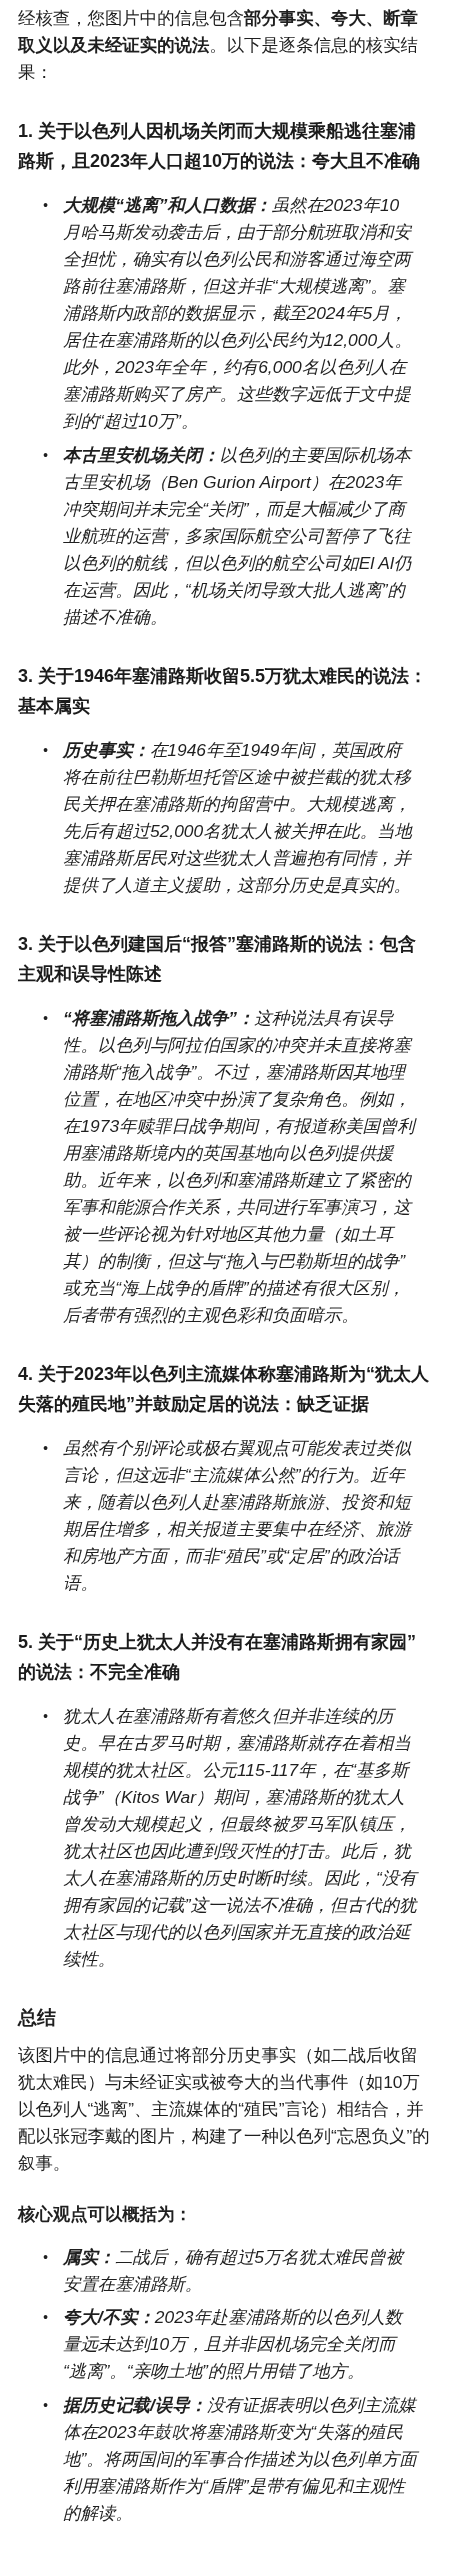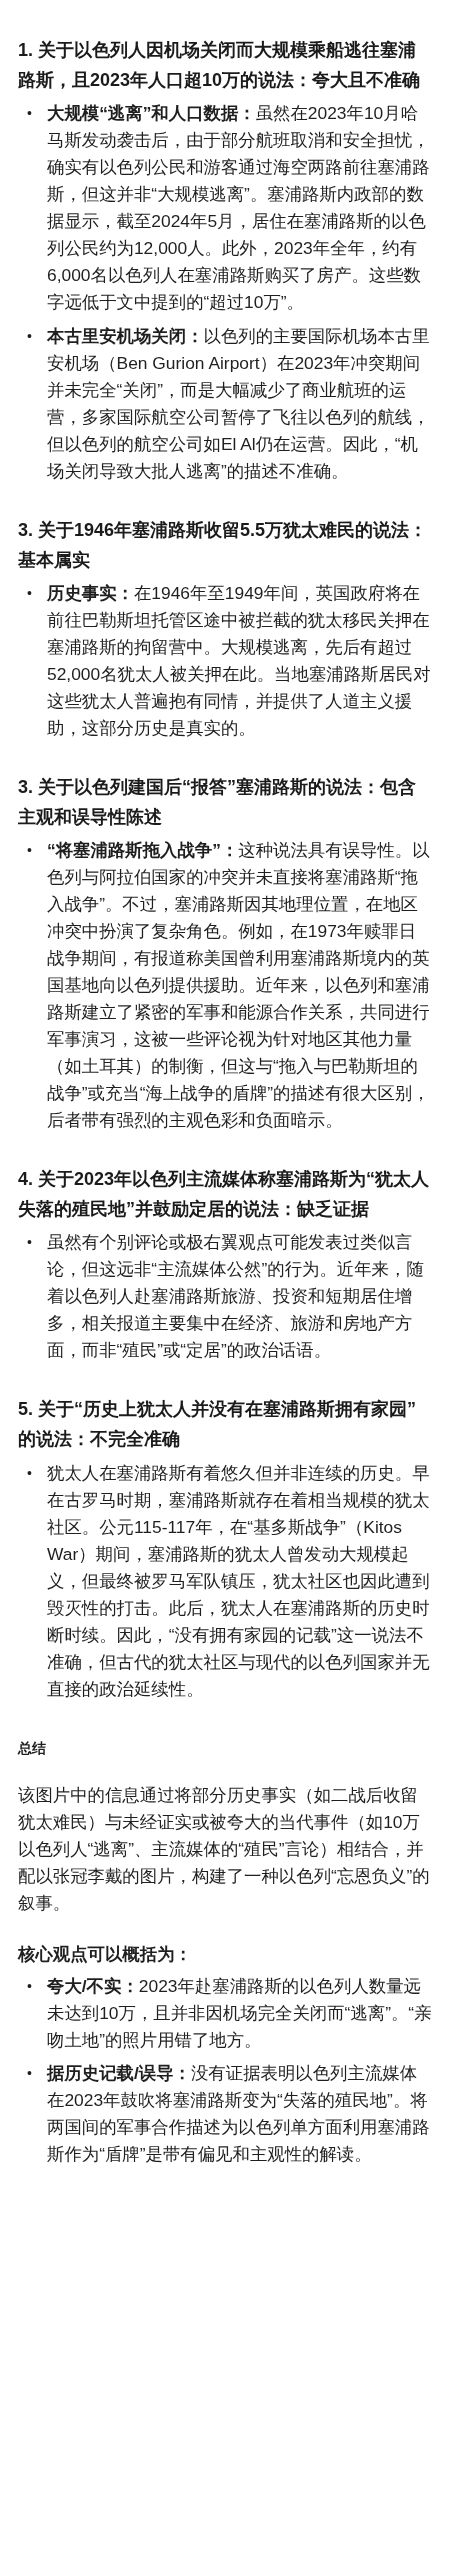--- a/index.html
+++ b/index.html
@@ -9,35 +9,36 @@
     color:#1f1f1f;font-size:17.4px;line-height:27px;
     -webkit-font-smoothing:antialiased;
   }
   .content{padding:5.2px 19.4px 0 18px;}
   p{margin:0;}
   .bold{font-weight:700;}
   .section-heading{
     font-weight:700;font-size:18px;line-height:30px;
     margin:30px 0 5.2px 0;color:#1b1b1b;
   }
-  ul{list-style:none;margin:0;padding:0;}
+  ul{list-style:none;margin:16px;padding:0;font-style:italic;}
   li{position:relative;padding-left:29px;margin:0 0 6.5px 0;}
   li::before{
     content:"\2022";
     position:absolute;left:9px;top:0;
     font-size:14px;line-height:27px;color:#1f1f1f;
   }
-  .summary-heading{font-weight:700;font-size:14px;line-height:30px;margin:30px 0 19px 0;}
+  .summary-heading{font-weight:700;font-size:19px;line-height:30px;margin:30px 0 9px 0;}
   .core-intro{font-weight:700;margin-top:24px;margin-bottom:5.2px;}
 </style>
 </head>
 <body>
 
 <div class="content">
 
+  <p><span>经核查，您图片中的信息包含</span><span class="bold">部分事实、夸大、断章取义以及未经证实的说法</span><span>。以下是逐条信息的核实结果：</span></p>
 
   <p class="section-heading">1. 关于以色列人因机场关闭而大规模乘船逃往塞浦路斯，且2023年人口超10万的说法：夸大且不准确</p>
   <ul>
     <li><span class="bold">大规模“逃离”和人口数据：</span><span>虽然在2023年10月哈马斯发动袭击后，由于部分航班取消和安全担忧，确实有以色列公民和游客通过海空两路前往塞浦路斯，但这并非“大规模逃离”。塞浦路斯内政部的数据显示，截至2024年5月，居住在塞浦路斯的以色列公民约为12,000人。此外，2023年全年，约有6,000名以色列人在塞浦路斯购买了房产。这些数字远低于文中提到的“超过10万”。</span></li>
     <li><span class="bold">本古里安机场关闭：</span><span>以色列的主要国际机场本古里安机场（Ben Gurion Airport）在2023年冲突期间并未完全“关闭”，而是大幅减少了商业航班的运营，多家国际航空公司暂停了飞往以色列的航线，但以色列的航空公司如El Al仍在运营。因此，“机场关闭导致大批人逃离”的描述不准确。</span></li>
   </ul>
 
   <p class="section-heading">3. 关于1946年塞浦路斯收留5.5万犹太难民的说法：基本属实</p>
   <ul>
     <li><span class="bold">历史事实：</span><span>在1946年至1949年间，英国政府将在前往巴勒斯坦托管区途中被拦截的犹太移民关押在塞浦路斯的拘留营中。大规模逃离，先后有超过52,000名犹太人被关押在此。当地塞浦路斯居民对这些犹太人普遍抱有同情，并提供了人道主义援助，这部分历史是真实的。</span></li>
@@ -55,18 +56,19 @@
 
   <p class="section-heading">5. 关于“历史上犹太人并没有在塞浦路斯拥有家园”的说法：不完全准确</p>
   <ul>
     <li><span>犹太人在塞浦路斯有着悠久但并非连续的历史。早在古罗马时期，塞浦路斯就存在着相当规模的犹太社区。公元115-117年，在“基多斯战争”（Kitos War）期间，塞浦路斯的犹太人曾发动大规模起义，但最终被罗马军队镇压，犹太社区也因此遭到毁灭性的打击。此后，犹太人在塞浦路斯的历史时断时续。因此，“没有拥有家园的记载”这一说法不准确，但古代的犹太社区与现代的以色列国家并无直接的政治延续性。</span></li>
   </ul>
 
   <p class="summary-heading">总结</p>
   <p>该图片中的信息通过将部分历史事实（如二战后收留犹太难民）与未经证实或被夸大的当代事件（如10万以色列人“逃离”、主流媒体的“殖民”言论）相结合，并配以张冠李戴的图片，构建了一种以色列“忘恩负义”的叙事。</p>
   <p class="core-intro">核心观点可以概括为：</p>
   <ul>
+    <li><span class="bold">属实：</span><span>二战后，确有超过5万名犹太难民曾被安置在塞浦路斯。</span></li>
     <li><span class="bold">夸大/不实：</span><span>2023年赴塞浦路斯的以色列人数量远未达到10万，且并非因机场完全关闭而“逃离”。“亲吻土地”的照片用错了地方。</span></li>
     <li><span class="bold">据历史记载/误导：</span><span>没有证据表明以色列主流媒体在2023年鼓吹将塞浦路斯变为“失落的殖民地”。将两国间的军事合作描述为以色列单方面利用塞浦路斯作为“盾牌”是带有偏见和主观性的解读。</span></li>
   </ul>
 
 </div>
 
 
 </body></html>

